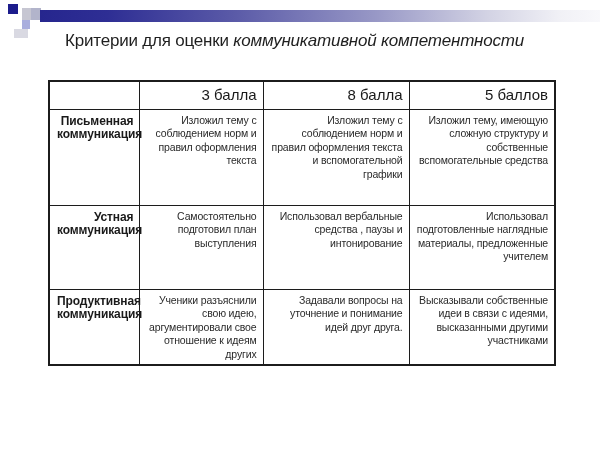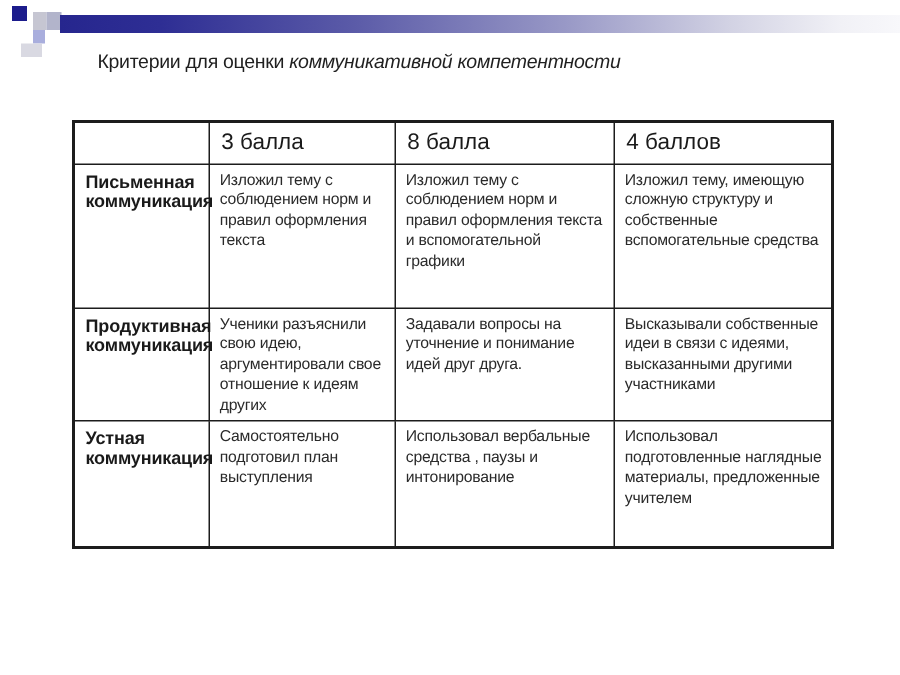--- a/index.html
+++ b/index.html
@@ -13,32 +13,32 @@
   .sq-gray1{left:22px;top:8px;width:9px;height:12px;background:#c6c6d2;}
   .sq-gray2{left:31px;top:8px;width:10px;height:12px;background:#b2b4cb;}
   .sq-peri{left:22px;top:20px;width:8px;height:9px;background:#a9aedd;}
   .sq-light{left:14px;top:29px;width:14px;height:9px;background:#d9d9e2;}
   .bar{
     position:absolute;left:40px;top:10px;width:560px;height:12px;
     background:linear-gradient(to right,#26268e 0%,#2e2e94 12%,#5b5ba8 35%,
       #9898c6 60%,#d3d3e4 80%,#f1f1f6 93%,#f8f8fb 100%);
   }
   .title{
-    position:absolute;left:65px;top:30px;font-size:13px;line-height:21px;
+    position:absolute;left:65px;top:30px;font-size:17px;line-height:21px;
     color:#1f1f1f;white-space:nowrap;letter-spacing:-0.2px;
   }
   .title .it{font-style:italic;}
 
   table.grid{
     position:absolute;left:48px;top:80px;width:506px;
     border-collapse:collapse;table-layout:fixed;
     border:2px solid #1c1c1c;background:#fff;
   }
   table.grid th, table.grid td{
-    border:1px solid #1c1c1c;vertical-align:top;text-align:left;
+    border:1px solid #1c1c1c;vertical-align:top;text-align:right;
   }
   tr.head th{
     font-weight:normal;font-size:15px;color:#1a1a1a;
     padding:4px 6px 3px 8px;
   }
   th.rowlabel{
     font-weight:bold;font-size:12px;line-height:13px;color:#1a1a1a;
     padding:5px 5px 3px 7px;letter-spacing:-0.1px;
   }
   td.cell{
@@ -67,36 +67,36 @@
       <col style="width:90px">
         <col style="width:124px">
         <col style="width:146px">
         <col style="width:146px">
     </colgroup>
     <tbody>
         <tr class="head" style="height:28px">
       <th></th>
       <th>3 балла</th>
       <th>8 балла</th>
-      <th>4 баллов</th>
+      <th>5 баллов</th>
     </tr>
     <tr style="height:96px">
       <th class="rowlabel">Письменная коммуникация</th>
       <td class="cell">Изложил тему с соблюдением норм и правил оформления текста</td>
       <td class="cell">Изложил тему с соблюдением норм и правил оформления текста и вспомогательной графики</td>
       <td class="cell">Изложил тему, имеющую сложную структуру и собственные вспомогательные средства</td>
     </tr>
+    <tr style="height:84px">
+      <th class="rowlabel">Устная коммуникация</th>
+      <td class="cell">Самостоятельно подготовил план выступления</td>
+      <td class="cell">Использовал вербальные средства , паузы и интонирование</td>
+      <td class="cell">Использовал подготовленные наглядные материалы, предложенные учителем</td>
+    </tr>
     <tr style="height:72px">
       <th class="rowlabel">Продуктивная коммуникация</th>
       <td class="cell">Ученики разъяснили свою идею, аргументировали свое отношение к идеям других</td>
       <td class="cell">Задавали вопросы на уточнение и понимание идей друг друга.</td>
       <td class="cell">Высказывали собственные идеи в связи с идеями, высказанными другими участниками</td>
-    </tr>
-    <tr style="height:84px">
-      <th class="rowlabel">Устная коммуникация</th>
-      <td class="cell">Самостоятельно подготовил план выступления</td>
-      <td class="cell">Использовал вербальные средства , паузы и интонирование</td>
-      <td class="cell">Использовал подготовленные наглядные материалы, предложенные учителем</td>
     </tr>
   </tbody>
     </table>
 
 </div>
 
 </body></html>

